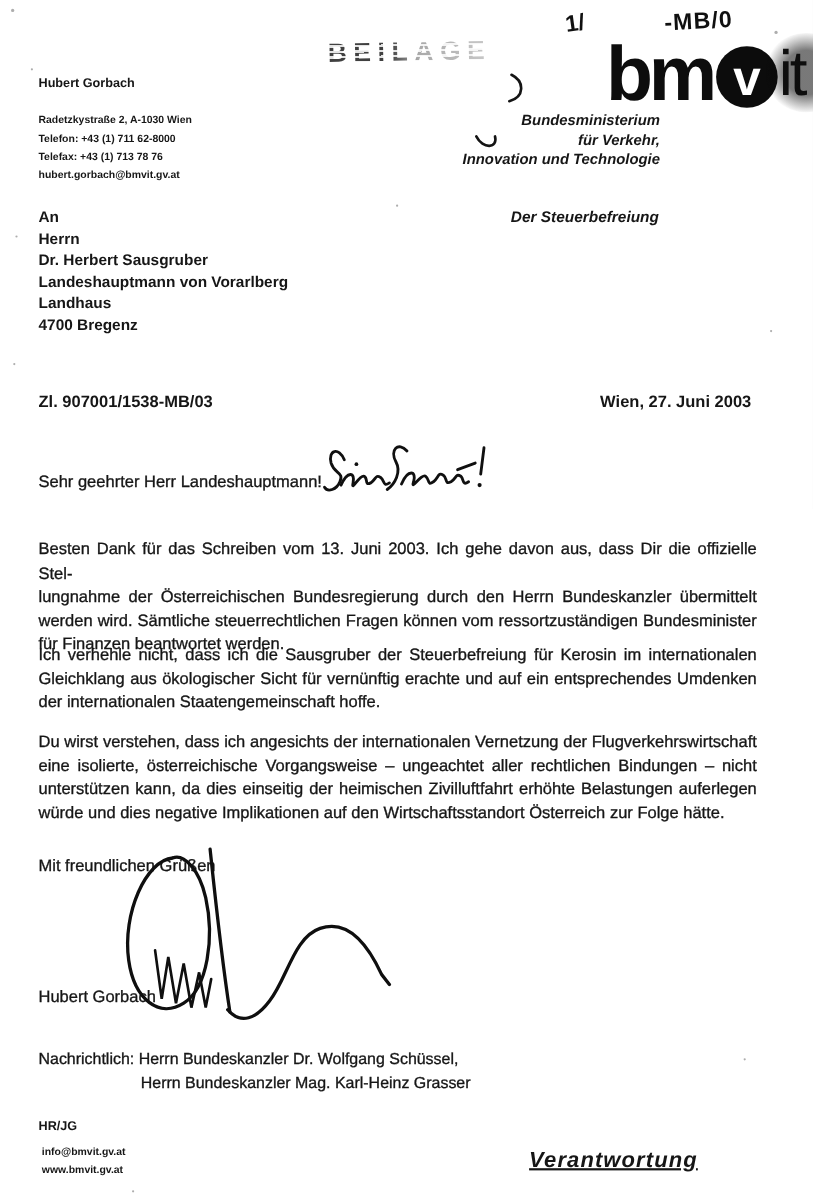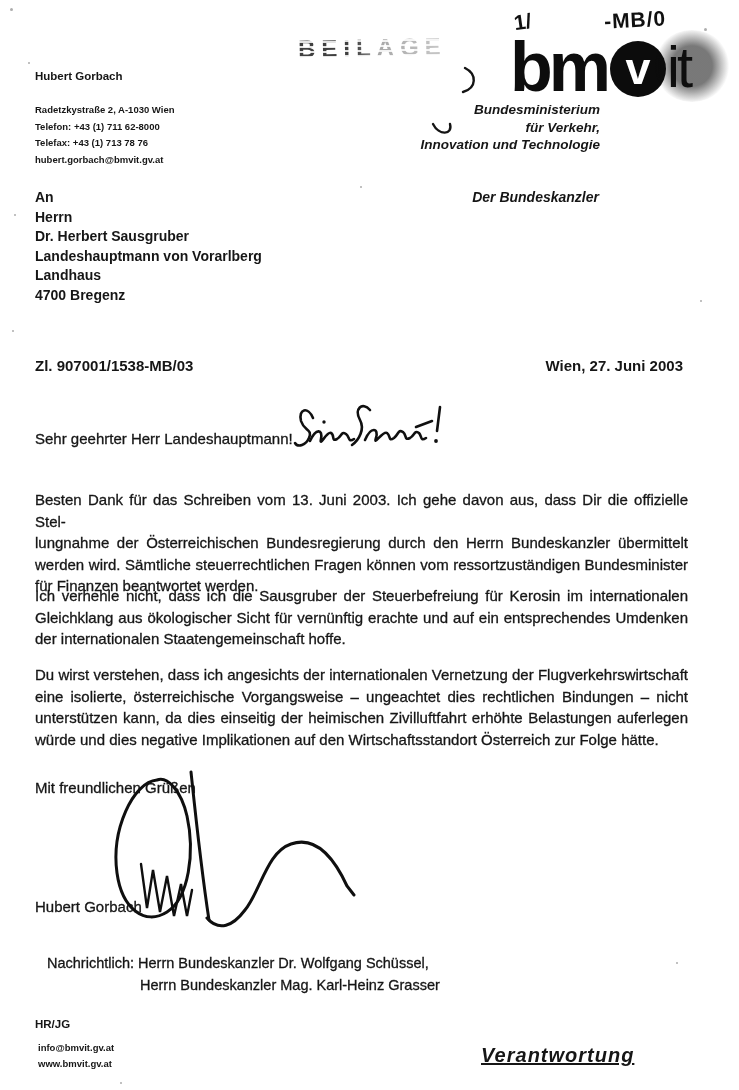--- a/index.html
+++ b/index.html
@@ -23,21 +23,21 @@
     mask-composite:intersect;
   }
   .sender-name{position:absolute;left:35px;top:70px;font-size:11.5px;font-weight:bold;}
   .sender-contact{position:absolute;left:35px;top:102px;font-size:9.5px;font-weight:bold;}
   .sender-contact .cline{line-height:16.5px;}
 
   .hand-note{position:absolute;font-weight:bold;color:#101010;}
   .note-one{left:514px;top:10px;font-size:21px;transform:rotate(-8deg);}
   .note-mb0{left:604px;top:8px;font-size:21px;transform:rotate(-3deg);letter-spacing:1px;}
 
-  .logo{position:absolute;left:510px;top:36px;display:flex;align-items:center;}
+  .logo{position:absolute;left:551px;top:36px;display:flex;align-items:flex-end;}
   .logo .bm{font-size:70px;line-height:62px;font-weight:bold;letter-spacing:-4px;color:#0d0d0d;}
   .logo .vcircle{
     width:56px;height:56px;border-radius:50%;background:#0c0c0c;margin:3px 1px 0 3px;
     display:flex;align-items:center;justify-content:center;flex:0 0 auto;
   }
   .logo .vcircle span{color:#fff;font-size:45px;line-height:45px;font-weight:bold;}
   .logo .it{position:relative;font-size:58px;line-height:62px;font-weight:normal;letter-spacing:-3px;color:#121212;filter:blur(.4px);}
   .logo .it::before{
     content:"";position:absolute;left:-14px;top:-6px;width:78px;height:72px;border-radius:50%;
     background:radial-gradient(circle, rgba(10,10,10,.55) 0 38%, rgba(10,10,10,.25) 55%, transparent 70%);
@@ -61,21 +61,21 @@
   .para{position:absolute;left:35px;width:653px;font-size:15px;}
   .p1{top:489px;} .p2{top:585px;} .p3{top:664px;}
   .jline{line-height:21.5px;text-align:justify;text-align-last:justify;}
   .jline.last{text-align-last:left;}
 
   .closing{position:absolute;left:35px;top:779px;font-size:15px;}
   .signer{position:absolute;left:35px;top:898px;font-size:15px;}
   .signature{position:absolute;left:95px;top:768px;z-index:3;}
 
   .cc{position:absolute;left:35px;top:952px;font-size:14.5px;}
-  .cc .row{line-height:22px;margin-left:12px;}
+  .cc .row{line-height:22px;}
   .cc .indent{padding-left:93px;}
 
   
   .initials{position:absolute;left:35px;top:1018px;font-size:11.5px;font-weight:bold;}
   .foot-contact{position:absolute;left:38px;top:1040px;font-size:9.5px;font-weight:bold;}
   .foot-contact .cline{line-height:15.5px;}
   .watermark{position:absolute;left:481px;top:1044px;font-size:20px;font-style:italic;font-weight:bold;letter-spacing:1px;text-decoration:underline;}
 
   .speck{position:absolute;border-radius:50%;background:#4a4a4a;opacity:.45;}
 </style>
@@ -110,21 +110,21 @@
       <path d="M70,10 C82,16 82,30 68,34"></path>
       <path d="M38,66 C44,78 58,77 55,66"></path>
     </g>
   </svg>
 
   <div class="ministry">
       <div class="mline">Bundesministerium</div>
       <div class="mline">für Verkehr,</div>
       <div class="mline last">Innovation und Technologie</div>
     </div>
-  <div class="minister">Der Bundeskanzler</div>
+  <div class="minister">Der Steuerbefreiung</div>
 
   <div class="recipient">
       <div class="addr-line">An</div>
       <div class="addr-line">Herrn</div>
       <div class="addr-line">Dr. Herbert Sausgruber</div>
       <div class="addr-line">Landeshauptmann von Vorarlberg</div>
       <div class="addr-line">Landhaus</div>
       <div class="addr-line last">4700 Bregenz</div>
     </div>
 
@@ -151,21 +151,21 @@
       <div class="jline">werden wird. Sämtliche steuerrechtlichen Fragen können vom ressortzuständigen Bundesminister</div>
       <div class="jline last">für Finanzen beantwortet werden.</div>
     </div>
   <div class="para p2 bodytext">
       <div class="jline">Ich verhehle nicht, dass ich die Sausgruber der Steuerbefreiung für Kerosin im internationalen</div>
       <div class="jline">Gleichklang aus ökologischer Sicht für vernünftig erachte und auf ein entsprechendes Umdenken</div>
       <div class="jline last">der internationalen Staatengemeinschaft hoffe.</div>
     </div>
   <div class="para p3 bodytext">
       <div class="jline">Du wirst verstehen, dass ich angesichts der internationalen Vernetzung der Flugverkehrswirtschaft</div>
-      <div class="jline">eine isolierte, österreichische Vorgangsweise – ungeachtet dies rechtlichen Bindungen – nicht</div>
+      <div class="jline">eine isolierte, österreichische Vorgangsweise – ungeachtet aller rechtlichen Bindungen – nicht</div>
       <div class="jline">unterstützen kann, da dies einseitig der heimischen Zivilluftfahrt erhöhte Belastungen auferlegen</div>
       <div class="jline last">würde und dies negative Implikationen auf den Wirtschaftsstandort Österreich zur Folge hätte.</div>
     </div>
 
   <div class="closing bodytext">Mit freundlichen Grüßen</div>
 
   <svg class="signature" width="280" height="165" viewBox="0 0 280 165" role="img" aria-label="Unterschrift Hubert Gorbach">
     <g fill="none" stroke="#0f0f0f" stroke-width="3" stroke-linecap="round">
       <path d="M62,12 C38,14 16,62 22,105 C27,141 50,158 72,144 C94,130 100,84 92,48 C86,22 72,8 62,12"></path>
       <path d="M96,4 C100,42 106,100 114,152"></path>

